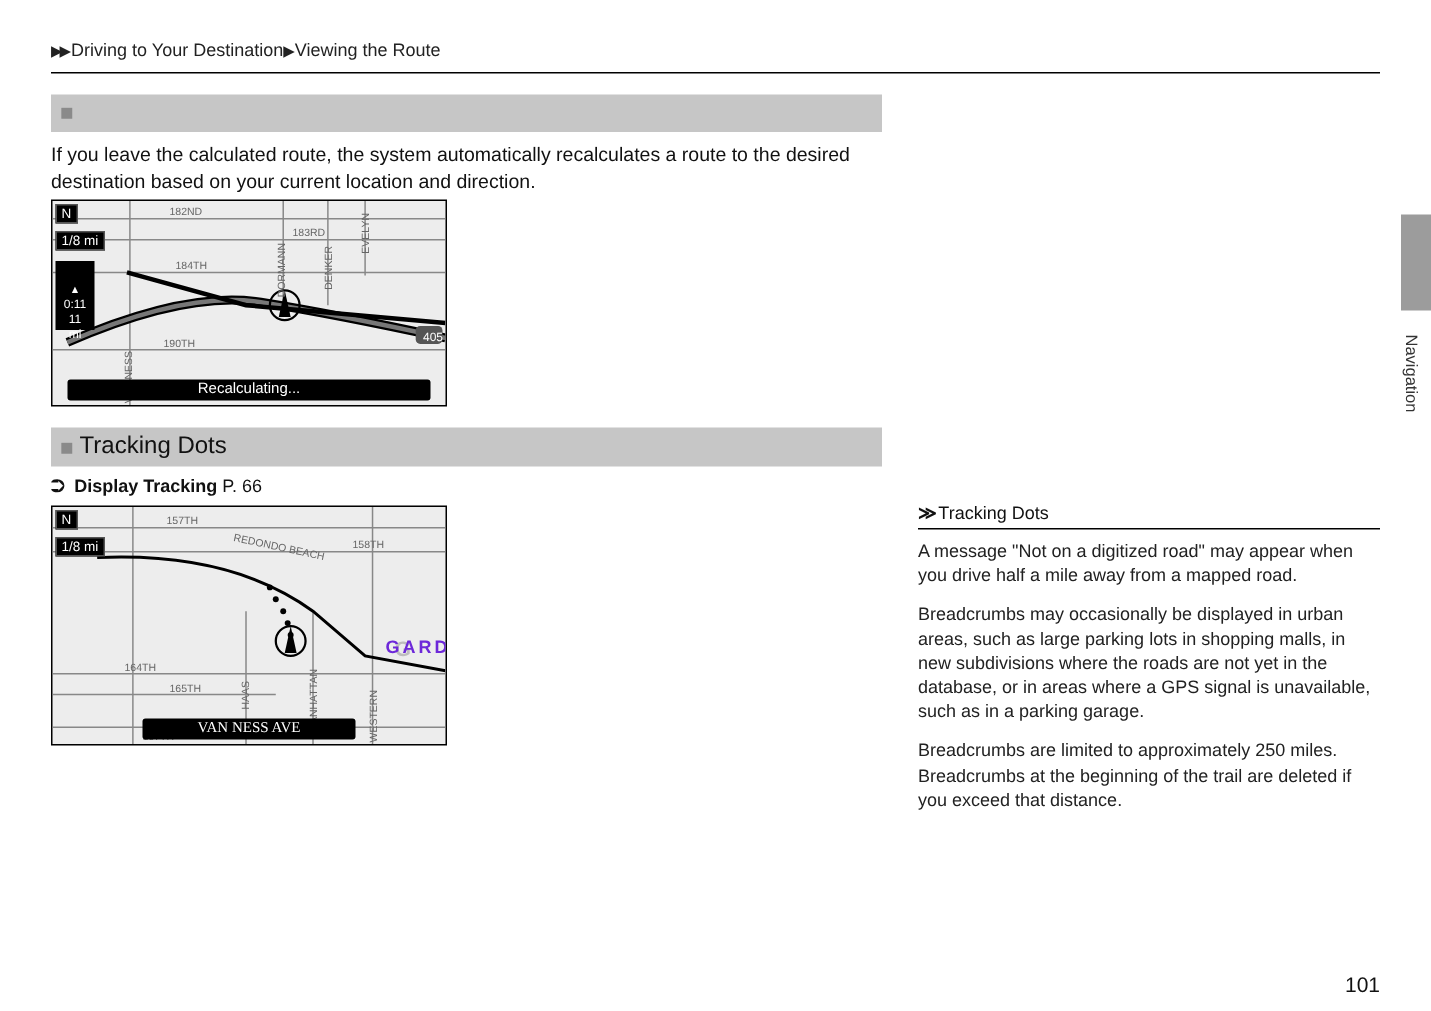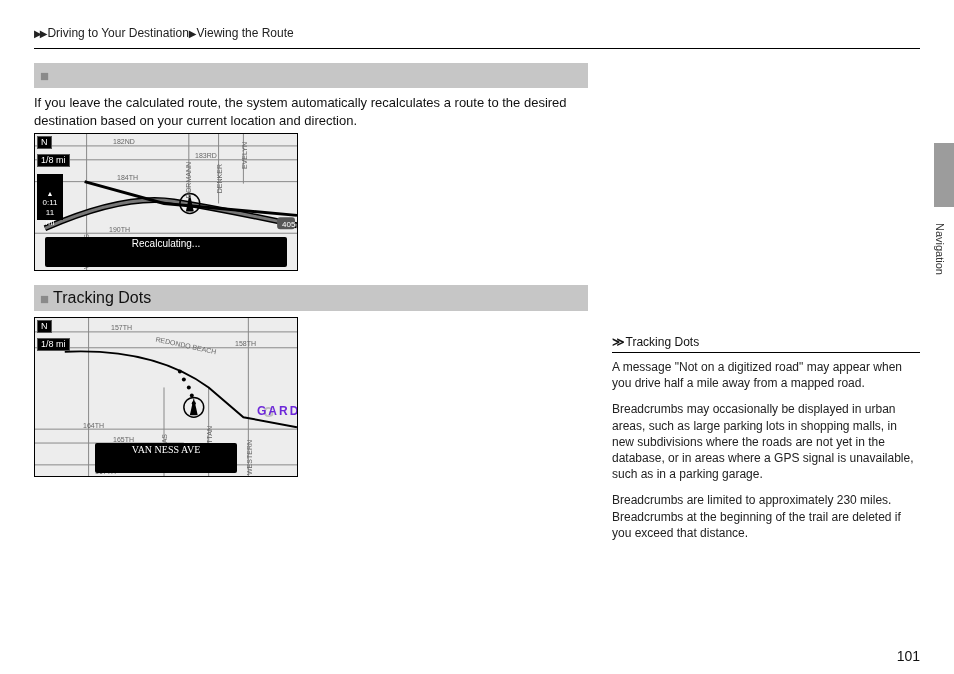--- a/index.html
+++ b/index.html
@@ -99,21 +99,21 @@
     font-size: 8px;
     text-align: center;
     padding-top: 16px;
     line-height: 1.2;
   }
   .map-bottom-bar {
     position: absolute;
     bottom: 3px;
     left: 10px;
     right: 10px;
-    height: 30px;
+    height: 14px;
     background: #000;
     color: #fff;
     font-size: 10px;
     text-align: center;
     line-height: 14px;
     border-radius: 2px;
   }
   .sidebar-note-head {
     font-size: 12px;
     padding: 2px 0 3px 0;
@@ -194,20 +194,25 @@
           <div>0:11</div>
           <div>11</div>
           <div>mi</div>
         </div>
         <div class="map-bottom-bar">Recalculating...</div>
       </div>
 
       <div class="section-bar">
         <span class="sq">■</span>
         <span>Tracking Dots</span>
+      </div>
+      <div class="ref-line">
+        <span class="ref-icon">⮊</span>
+        <span class="bold">Display Tracking</span>
+        <span>P. 66</span>
       </div>
 
       <div class="map-img" style="height:160px;">
         <svg viewBox="0 0 264 160">
           <g stroke="#888" stroke-width="1" fill="none">
             <line x1="0" y1="14" x2="264" y2="14"></line>
             <line x1="0" y1="30" x2="264" y2="30"></line>
             <line x1="0" y1="112" x2="264" y2="112"></line>
             <line x1="0" y1="126" x2="150" y2="126"></line>
             <line x1="0" y1="148" x2="264" y2="148"></line>
@@ -249,19 +254,19 @@
       <div class="side-label">Navigation</div>
 
       <div class="sidebar-spacer"></div>
 
       <div class="sidebar-note">
         <div class="sidebar-note-head">
           <span class="angle">≫</span><span>Tracking Dots</span>
         </div>
         <p>A message "Not on a digitized road" may appear when you drive half a mile away from a mapped road.</p>
         <p>Breadcrumbs may occasionally be displayed in urban areas, such as large parking lots in shopping malls, in new subdivisions where the roads are not yet in the database, or in areas where a GPS signal is unavailable, such as in a parking garage.</p>
-        <p>Breadcrumbs are limited to approximately 230 miles. Breadcrumbs at the beginning of the trail are deleted if you exceed that distance.</p>
+        <p>Breadcrumbs are limited to approximately 250 miles. Breadcrumbs at the beginning of the trail are deleted if you exceed that distance.</p>
       </div>
     </div>
   </div>
 </div>
 
 <div class="page-num">101</div>
 
 </body></html>

